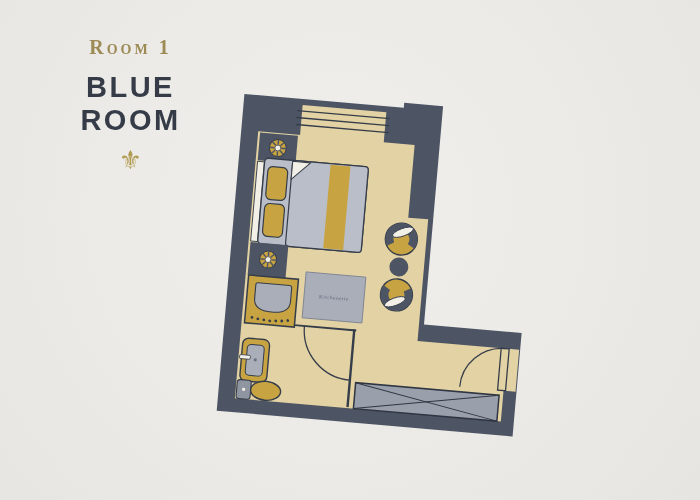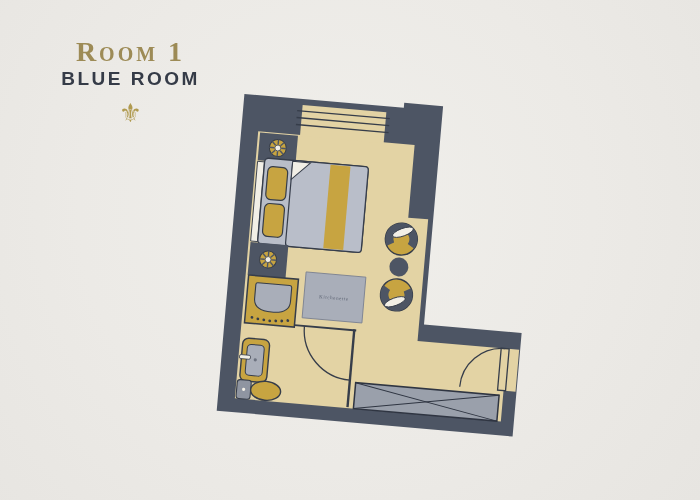--- a/index.html
+++ b/index.html
@@ -9,29 +9,29 @@
     background:var(--c-paper,#ecebe7);
     background-image:radial-gradient(circle at 48% 42%, #f0efeb 0%, #eceae6 55%, #e7e5e1 100%);
   }
   .title-block{
     position:absolute;left:38px;top:36px;width:185px;text-align:center;
   }
   .room-number{
     font-family:"Liberation Serif",serif;
     font-variant:small-caps;
     font-weight:600;
-    font-size:28px;
+    font-size:20px;
     letter-spacing:3px;
     color:var(--c-title-gold,#9d8b56);
   }
   .room-name{
-    margin-top:0;
+    margin-top:12px;
     font-family:"Liberation Sans",sans-serif;
     font-weight:800;
-    font-size:19px;
+    font-size:29px;
     letter-spacing:2.5px;
     color:var(--c-title-dark,#353b47);
   }
   .ornament{
     margin-top:10px;
     font-size:26px;
     line-height:26px;
     color:var(--c-ornament,#b09a4f);
   }
   svg text.kitchenette{

